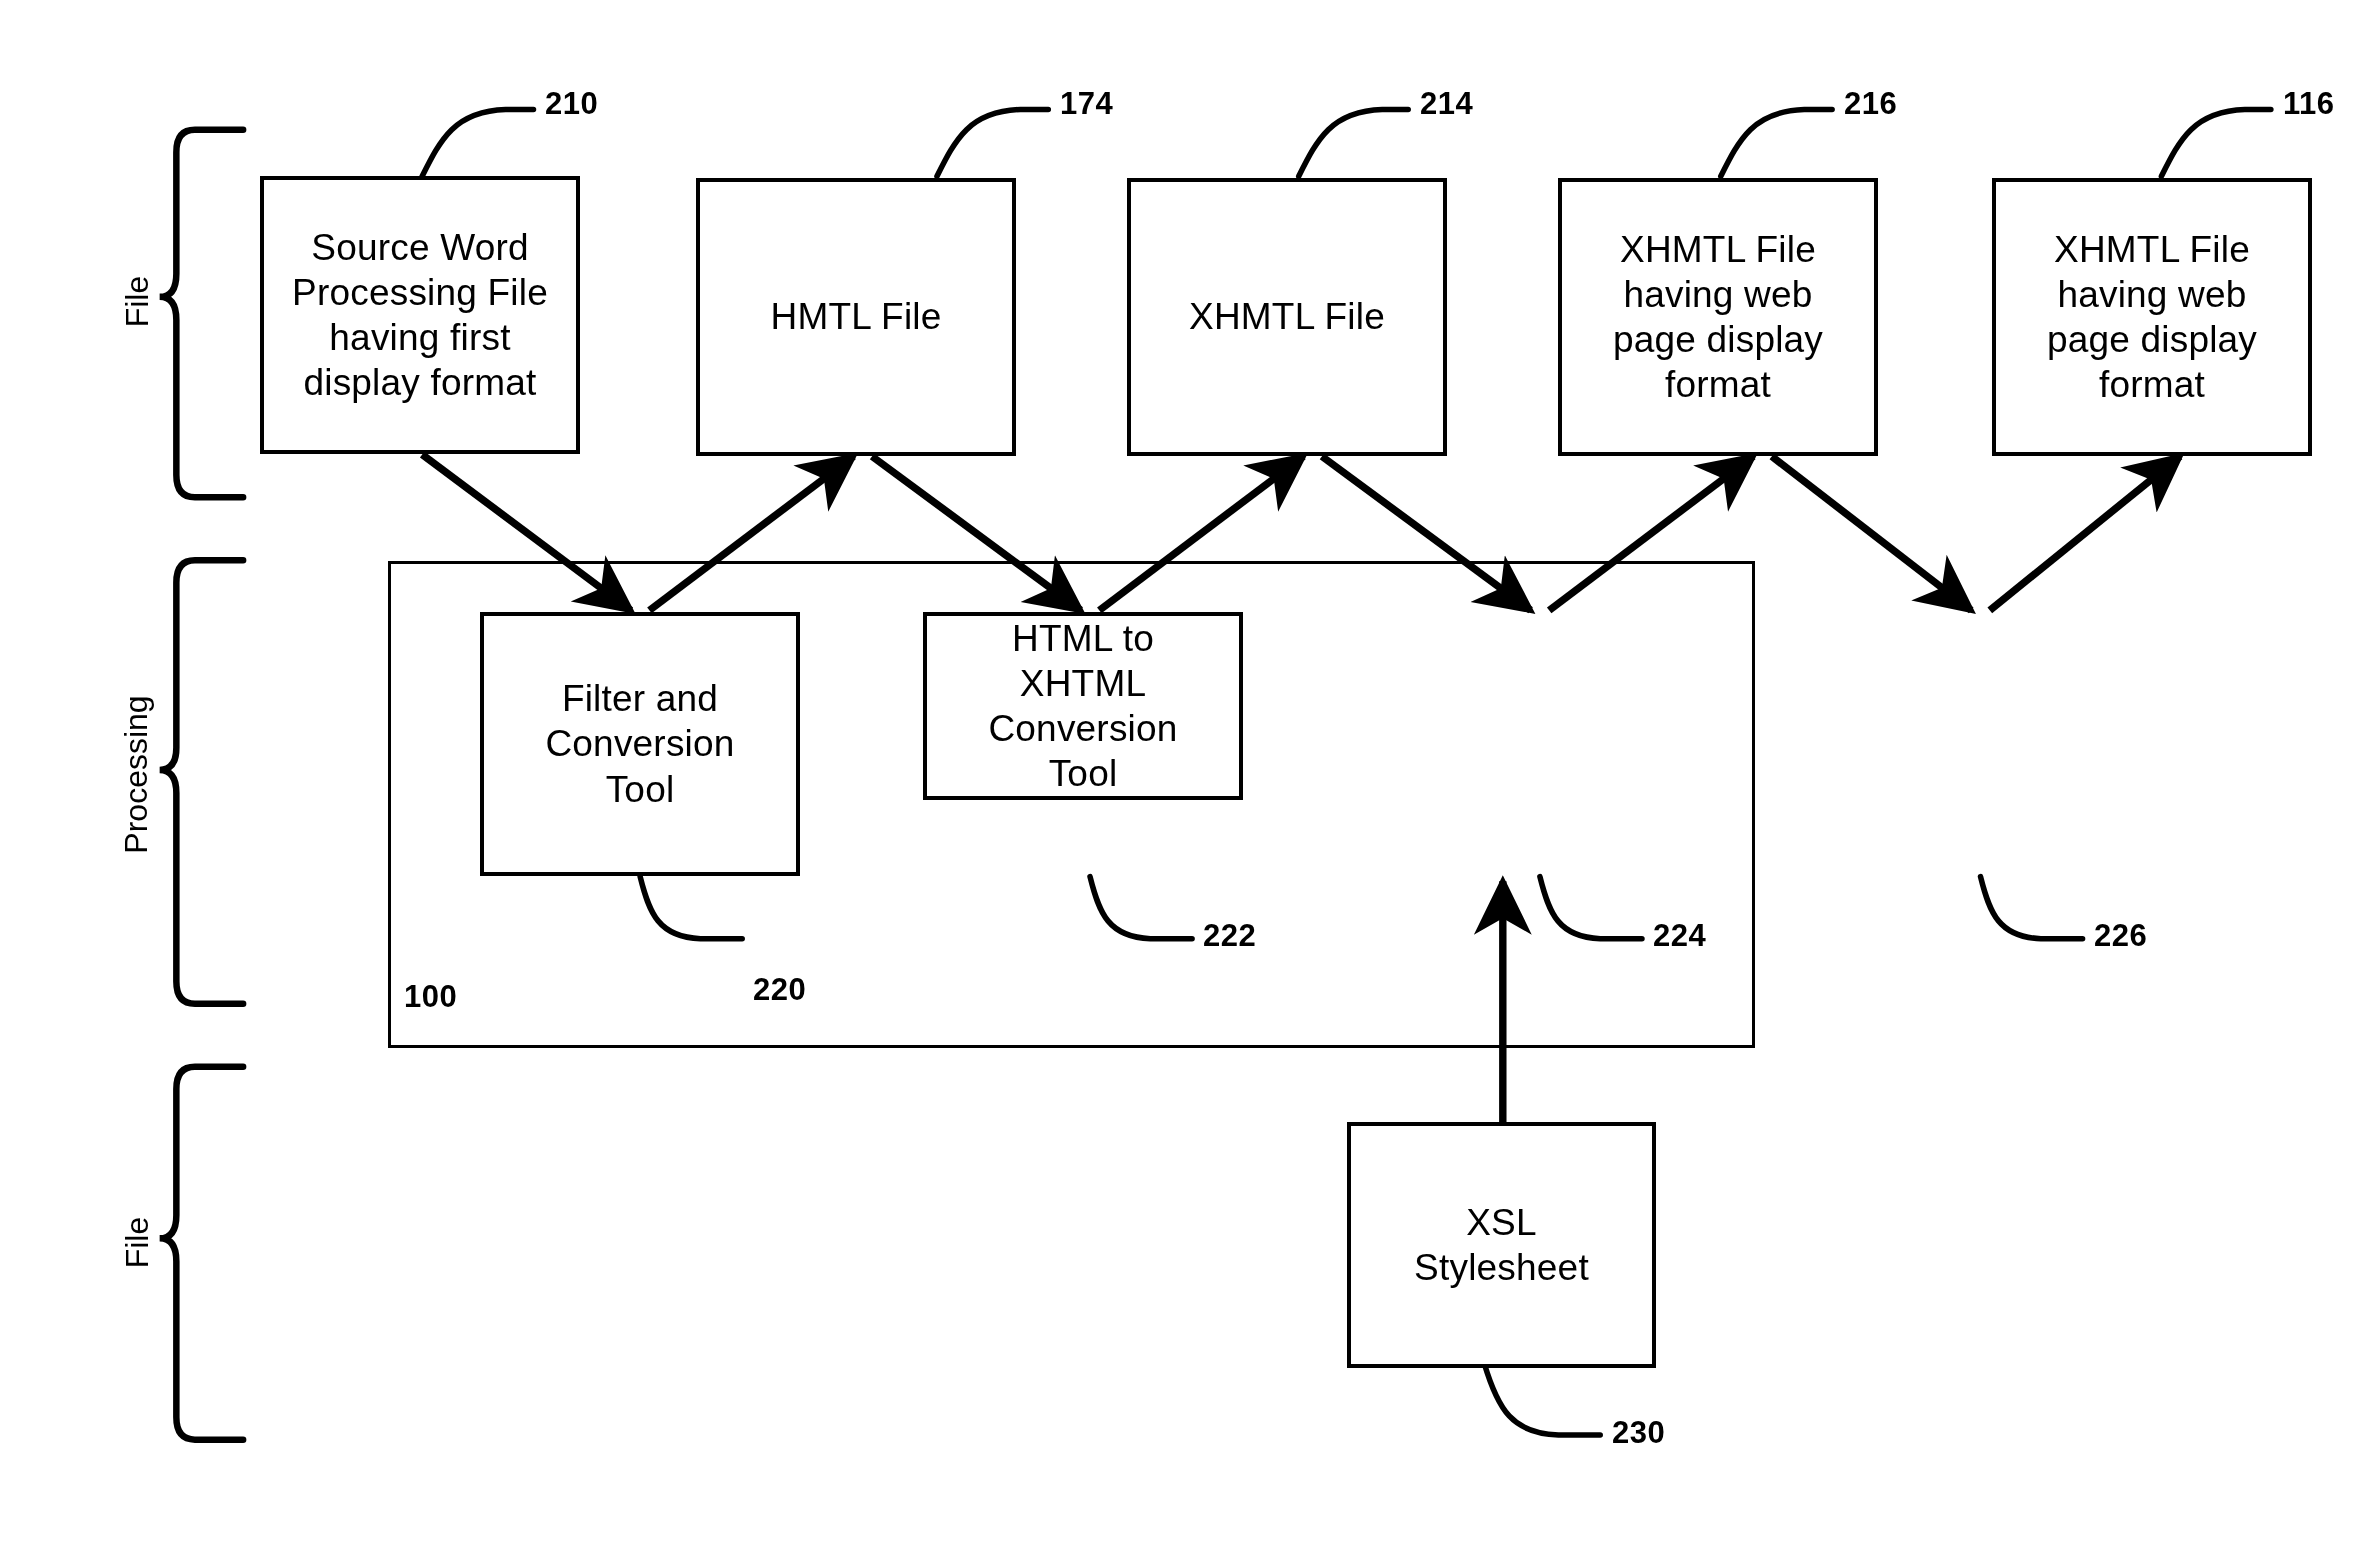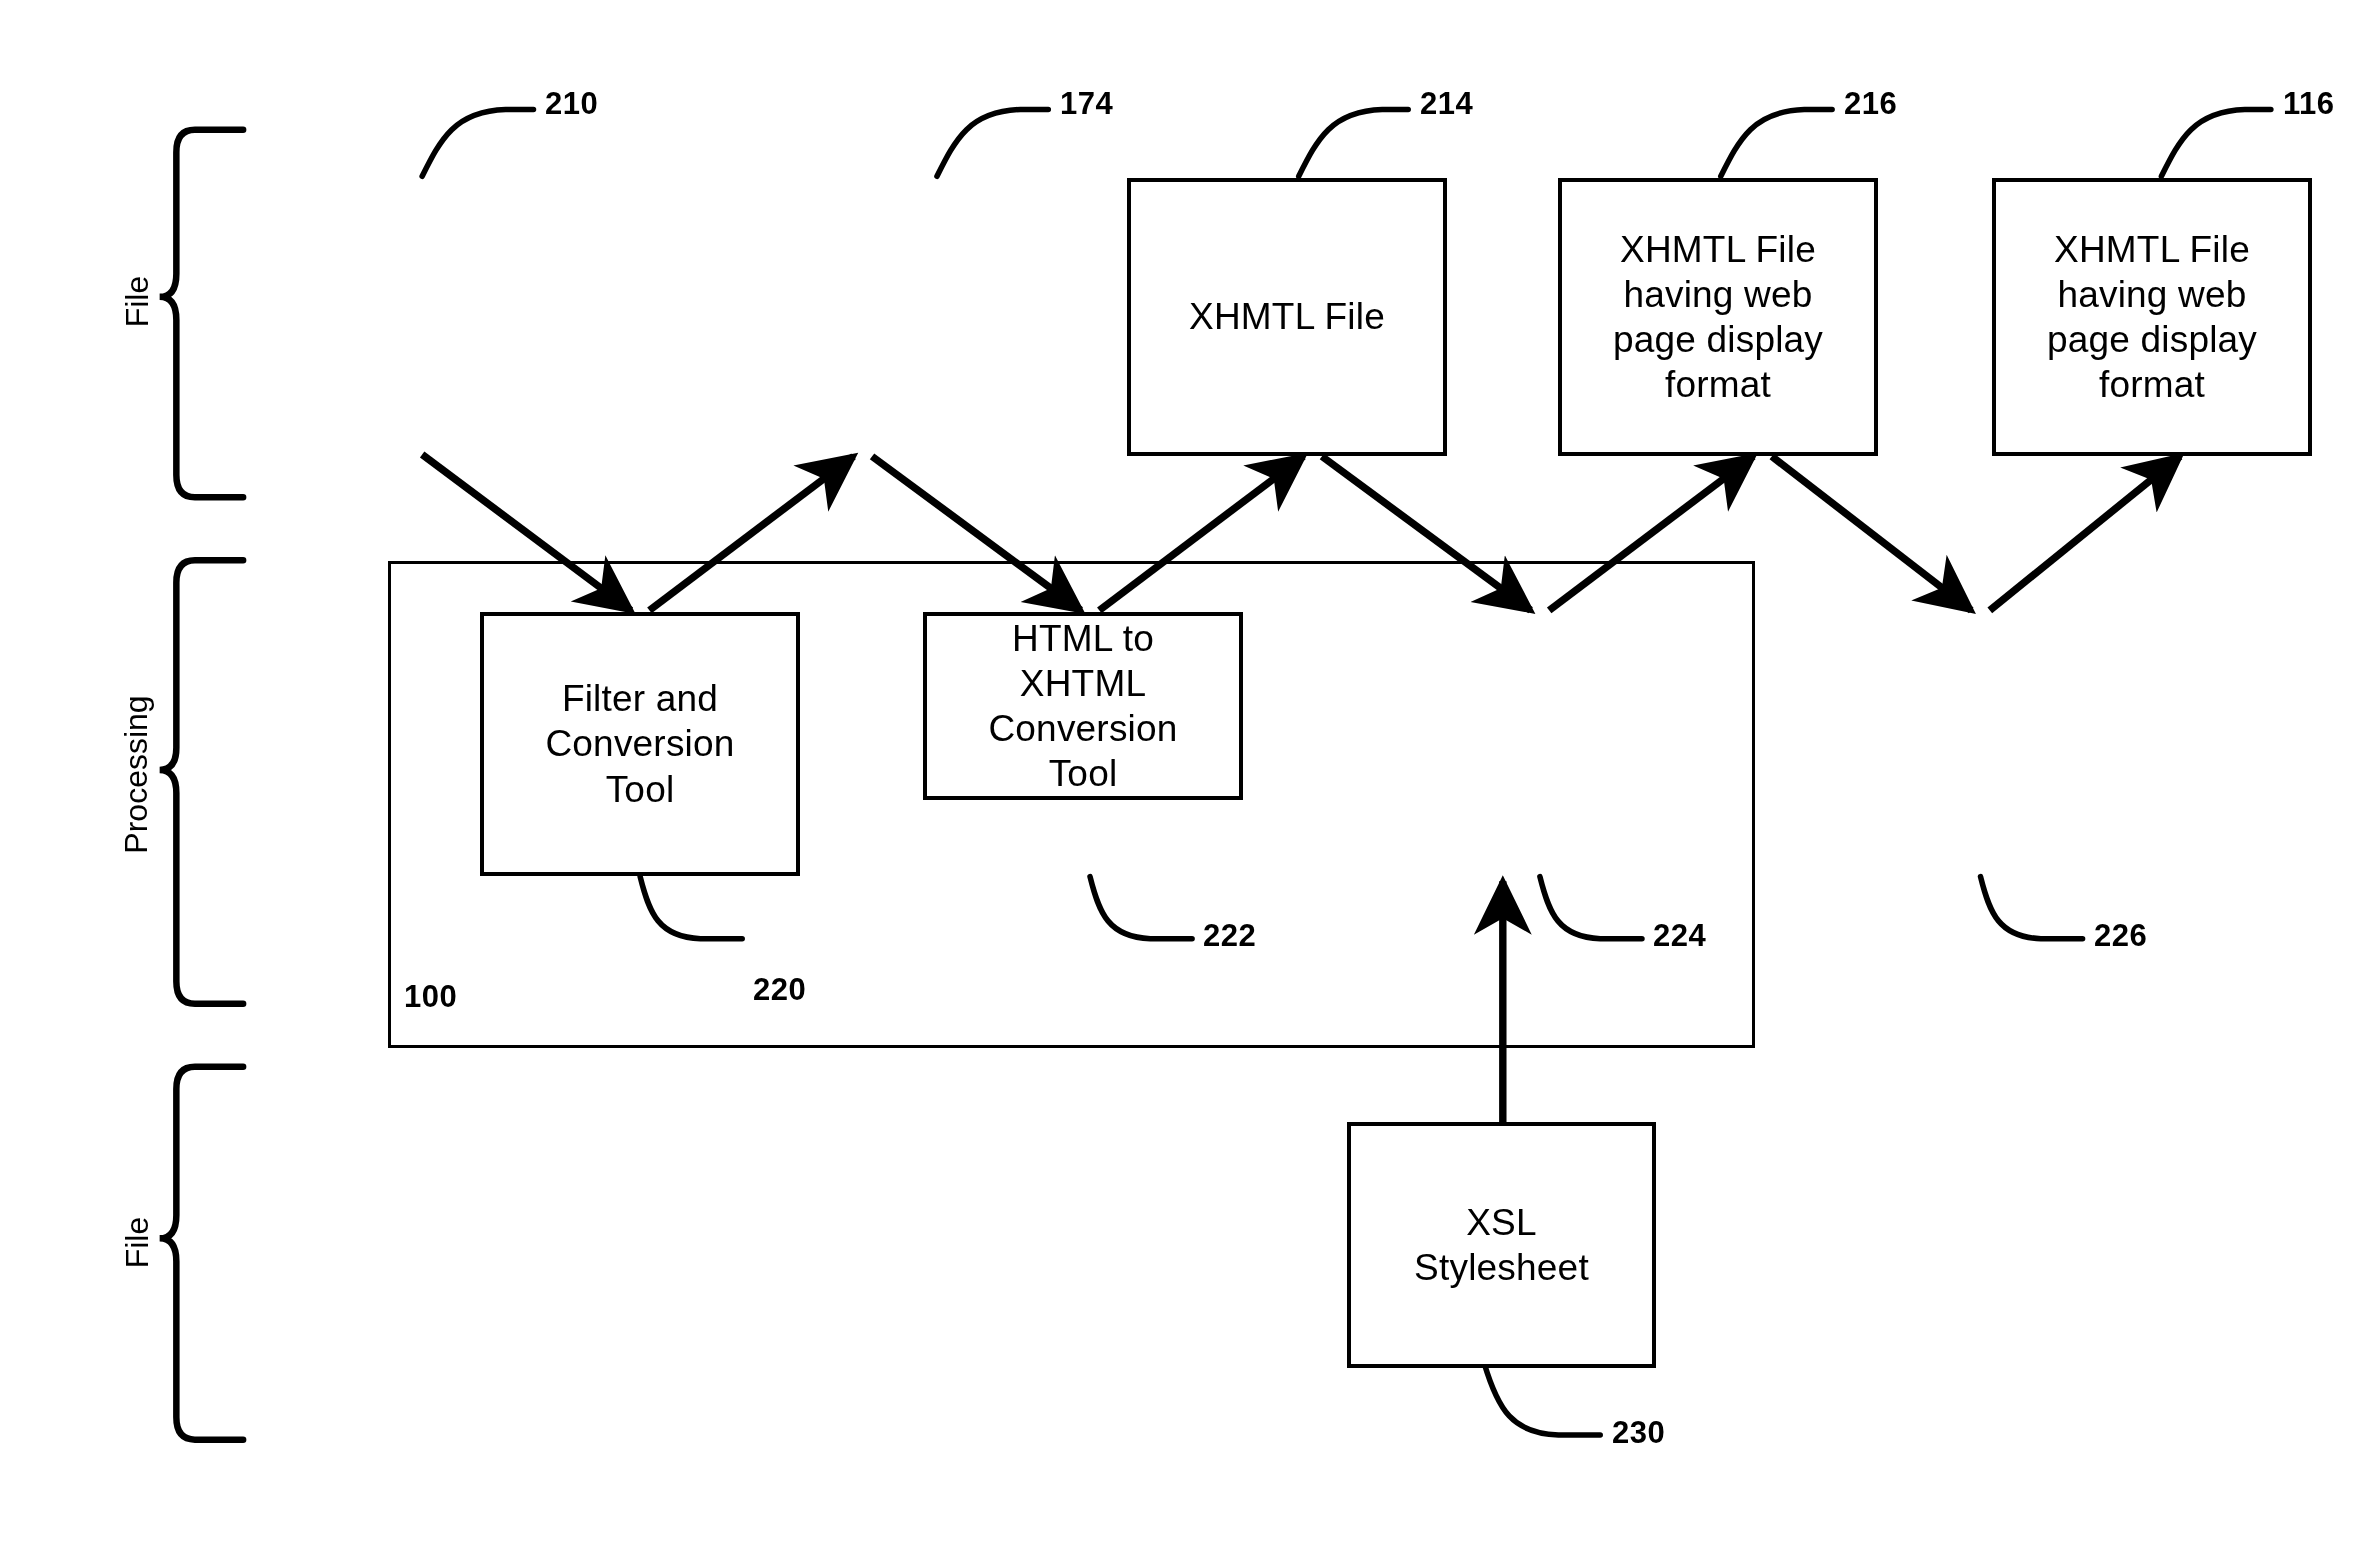--- a/index.html
+++ b/index.html
@@ -161,22 +161,31 @@
     </g>
   </svg>
 
   <div class="groupbox" style="left:388px; top:561px; width:1367px; height:487px;"></div>
   <div class="refnum" style="left:404px; top:979px;">100</div>
 
   <div class="bracket-label rot" style="left:82px; top:283px; width:111px; text-align:center;">File</div>
   <div class="bracket-label rot" style="left:39px; top:756px; width:195px; text-align:center;">Processing</div>
   <div class="bracket-label rot" style="left:82px; top:1224px; width:111px; text-align:center;">File</div>
 
+  <div class="node" style="left:260px; top:176px; width:320px; height:278px;">
+    <span>Source Word
+Processing File
+having first
+display format</span>
+  </div>
   <div class="refnum" style="left:545px; top:86px;">210</div>
 
+  <div class="node" style="left:696px; top:178px; width:320px; height:278px;">
+    <span>HMTL File</span>
+  </div>
   <div class="refnum" style="left:1060px; top:86px;">174</div>
 
   <div class="node" style="left:1127px; top:178px; width:320px; height:278px;">
     <span>XHMTL File</span>
   </div>
   <div class="refnum" style="left:1420px; top:86px;">214</div>
 
   <div class="node" style="left:1558px; top:178px; width:320px; height:278px;">
     <span>XHMTL File
 having web

